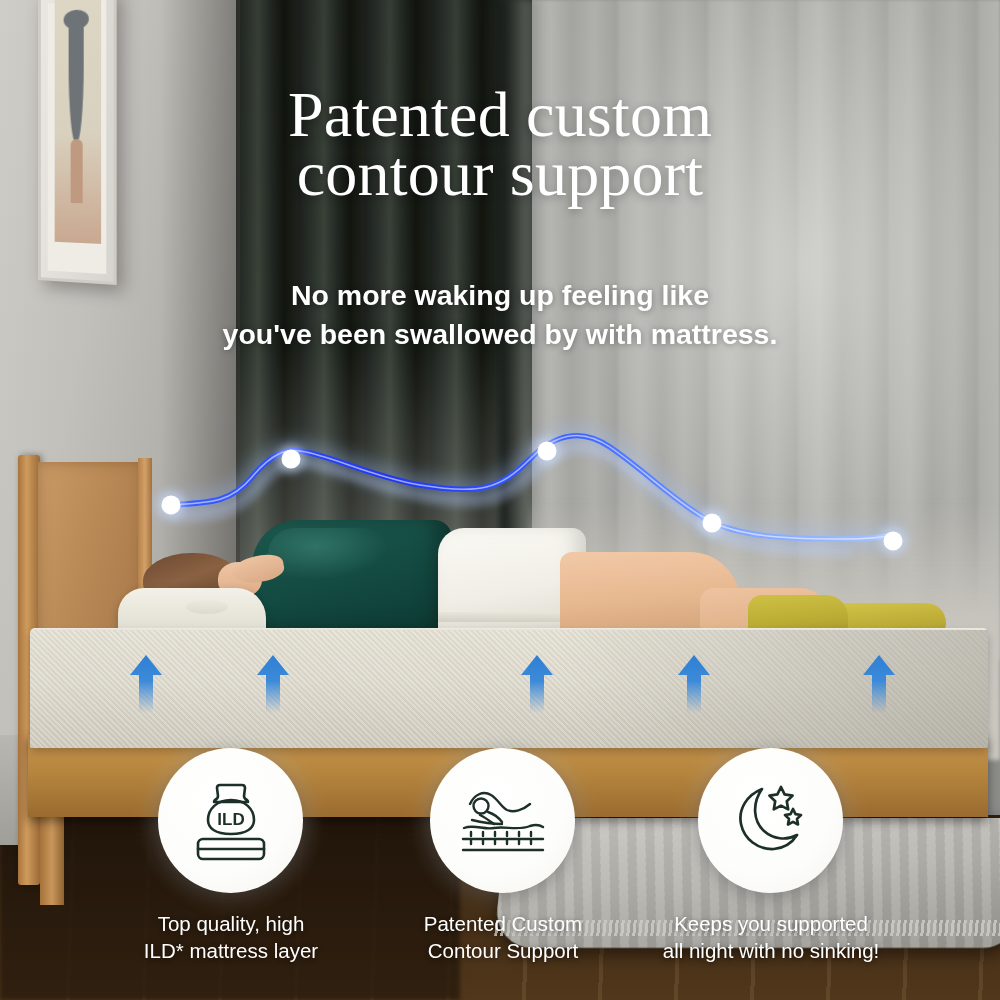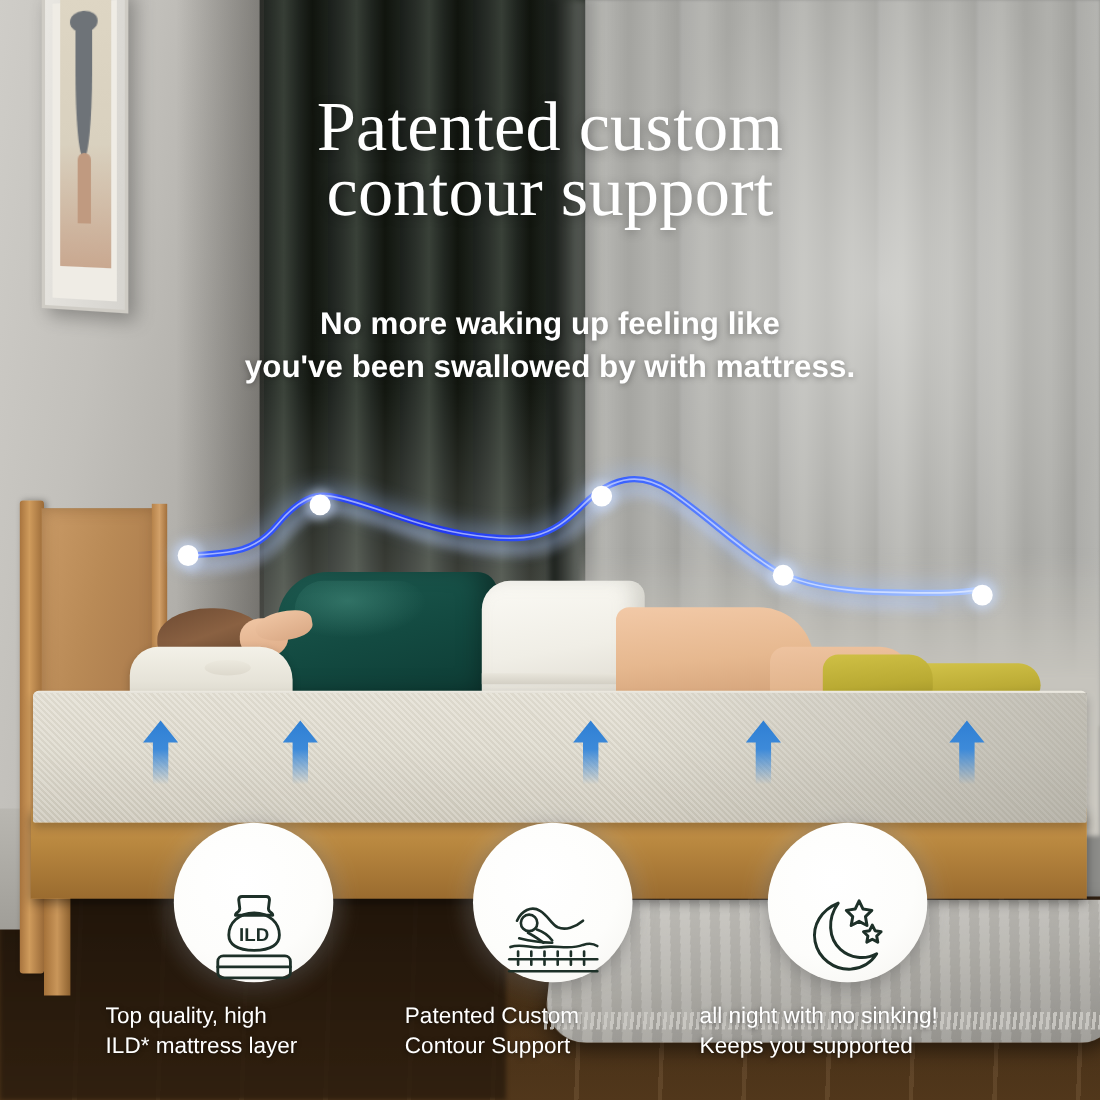--- a/index.html
+++ b/index.html
@@ -246,26 +246,26 @@
   .arrow{position:absolute; width:36px; height:62px;}
   .arrow svg{display:block;}
 
   
   .feat{position:absolute; width:145px; height:145px;}
   .feat-circle{
     position:absolute; inset:0;
     background:radial-gradient(circle at 42% 36%,#ffffff 0%,#fdfdfb 58%,#f4f3ef 100%);
     border-radius:50%;
     box-shadow:0 4px 20px rgba(0,0,0,.35), 0 0 26px rgba(255,255,255,.35);
-    display:flex; align-items:flex-end; justify-content:center;
+    display:flex; align-items:center; justify-content:center;
   }
   .feat-circle svg{display:block;}
   .feat-cap{
     position:absolute; top:162px; left:-62px; width:270px;
-    text-align:left; color:#fff;
+    text-align:center; color:#fff;
     font-size:20.5px; line-height:1.32; font-weight:400;
     text-shadow:0 1px 5px rgba(0,0,0,.55);
   }
   .feat-cap span{display:block;}
 </style>
 </head>
 <body>
 
 <div class="stage">
 
@@ -510,18 +510,18 @@
                    C55,67 63,62 68,54 C57,60 44,58 35,50
                    C24,40 23,22 33,8 Z"></path>
           <path d="M52,6 L55.6,13.4 L63.6,14.6 L57.8,20.3 L59.2,28.4
                    L52,24.6 L44.8,28.4 L46.2,20.3 L40.4,14.6 L48.4,13.4 Z"></path>
           <path d="M64,28 L66.5,33.1 L72,34 L68,37.9 L69,43.5
                    L64,40.9 L59,43.5 L60,37.9 L56,34 L61.5,33.1 Z"></path>
         </g>
       </svg>
     </div>
     <div class="feat-cap">
+      <span>Keeps you supported</span>
       <span>all night with no sinking!</span>
-      <span>Keeps you supported</span>
     </div>
   </div>
 
 </div>
 
 </body></html>

